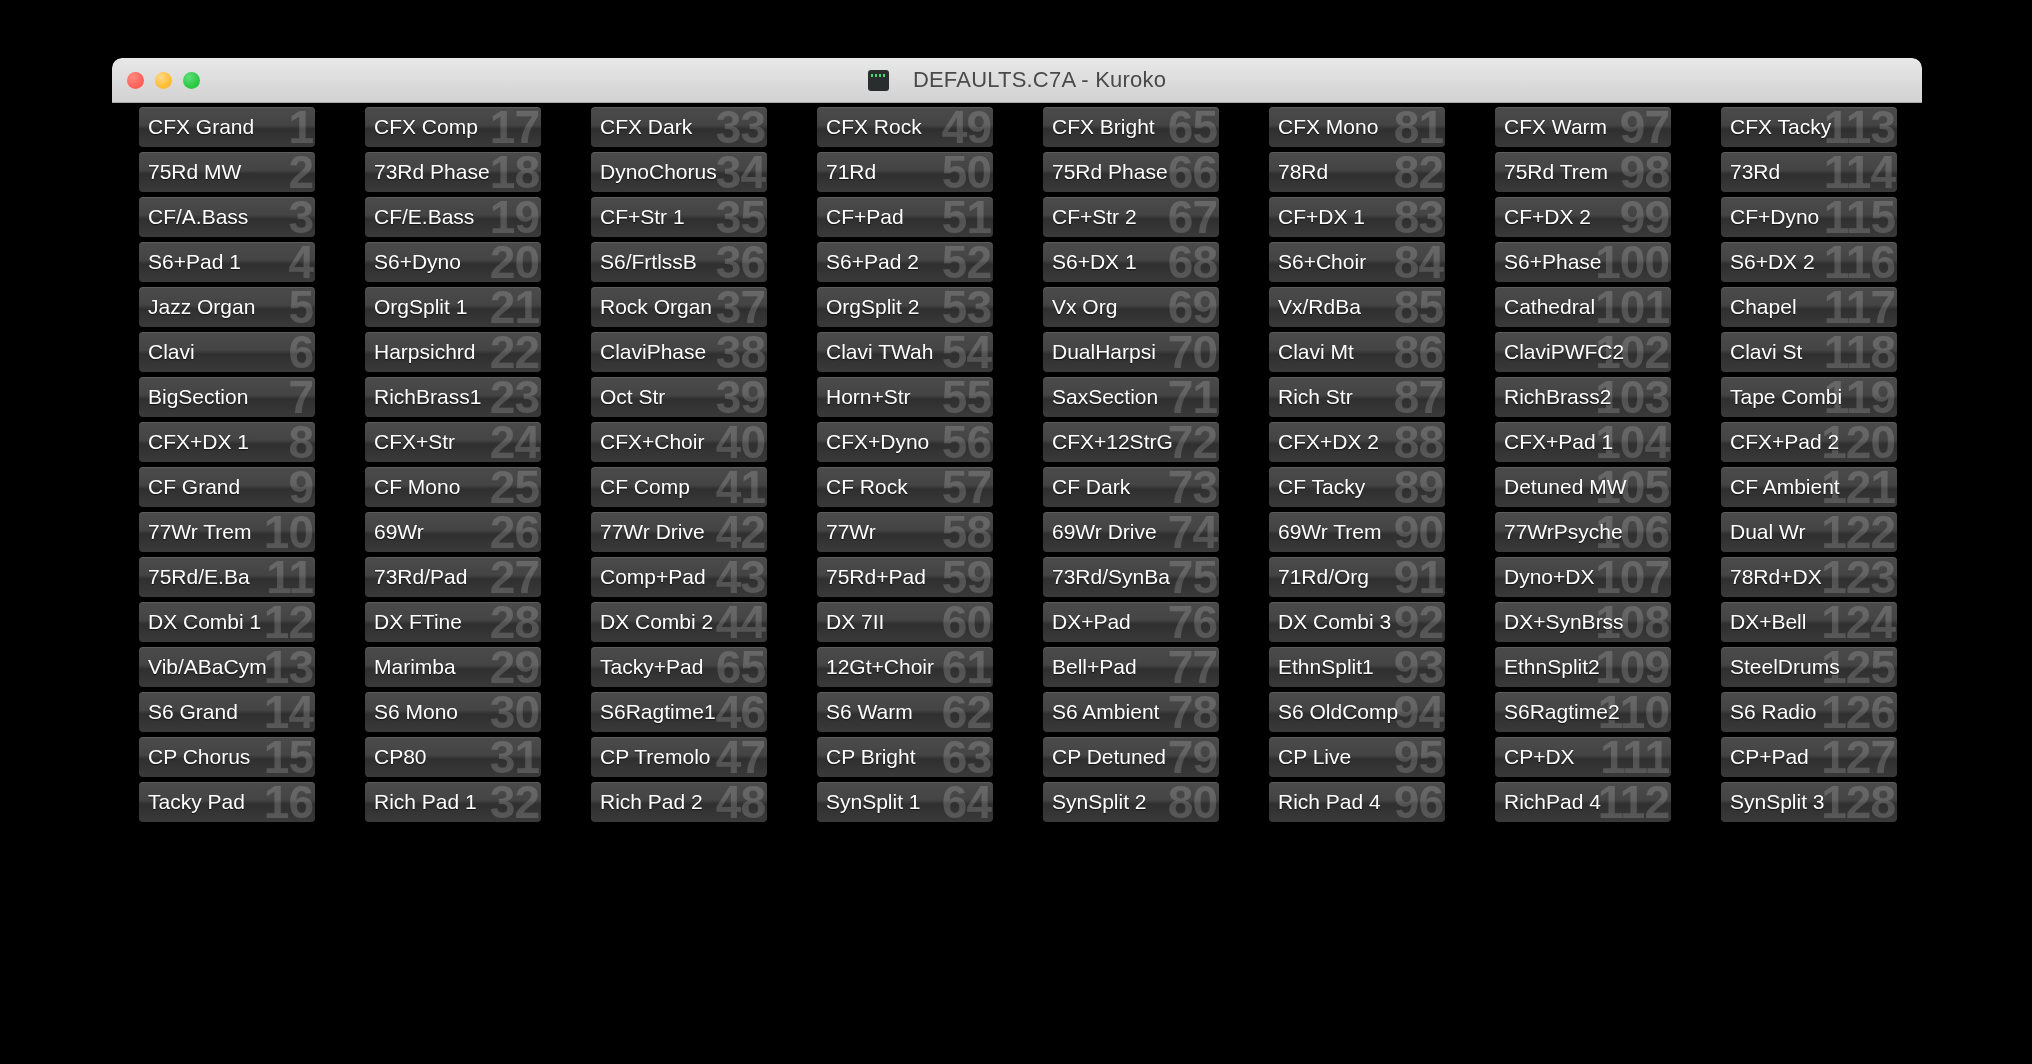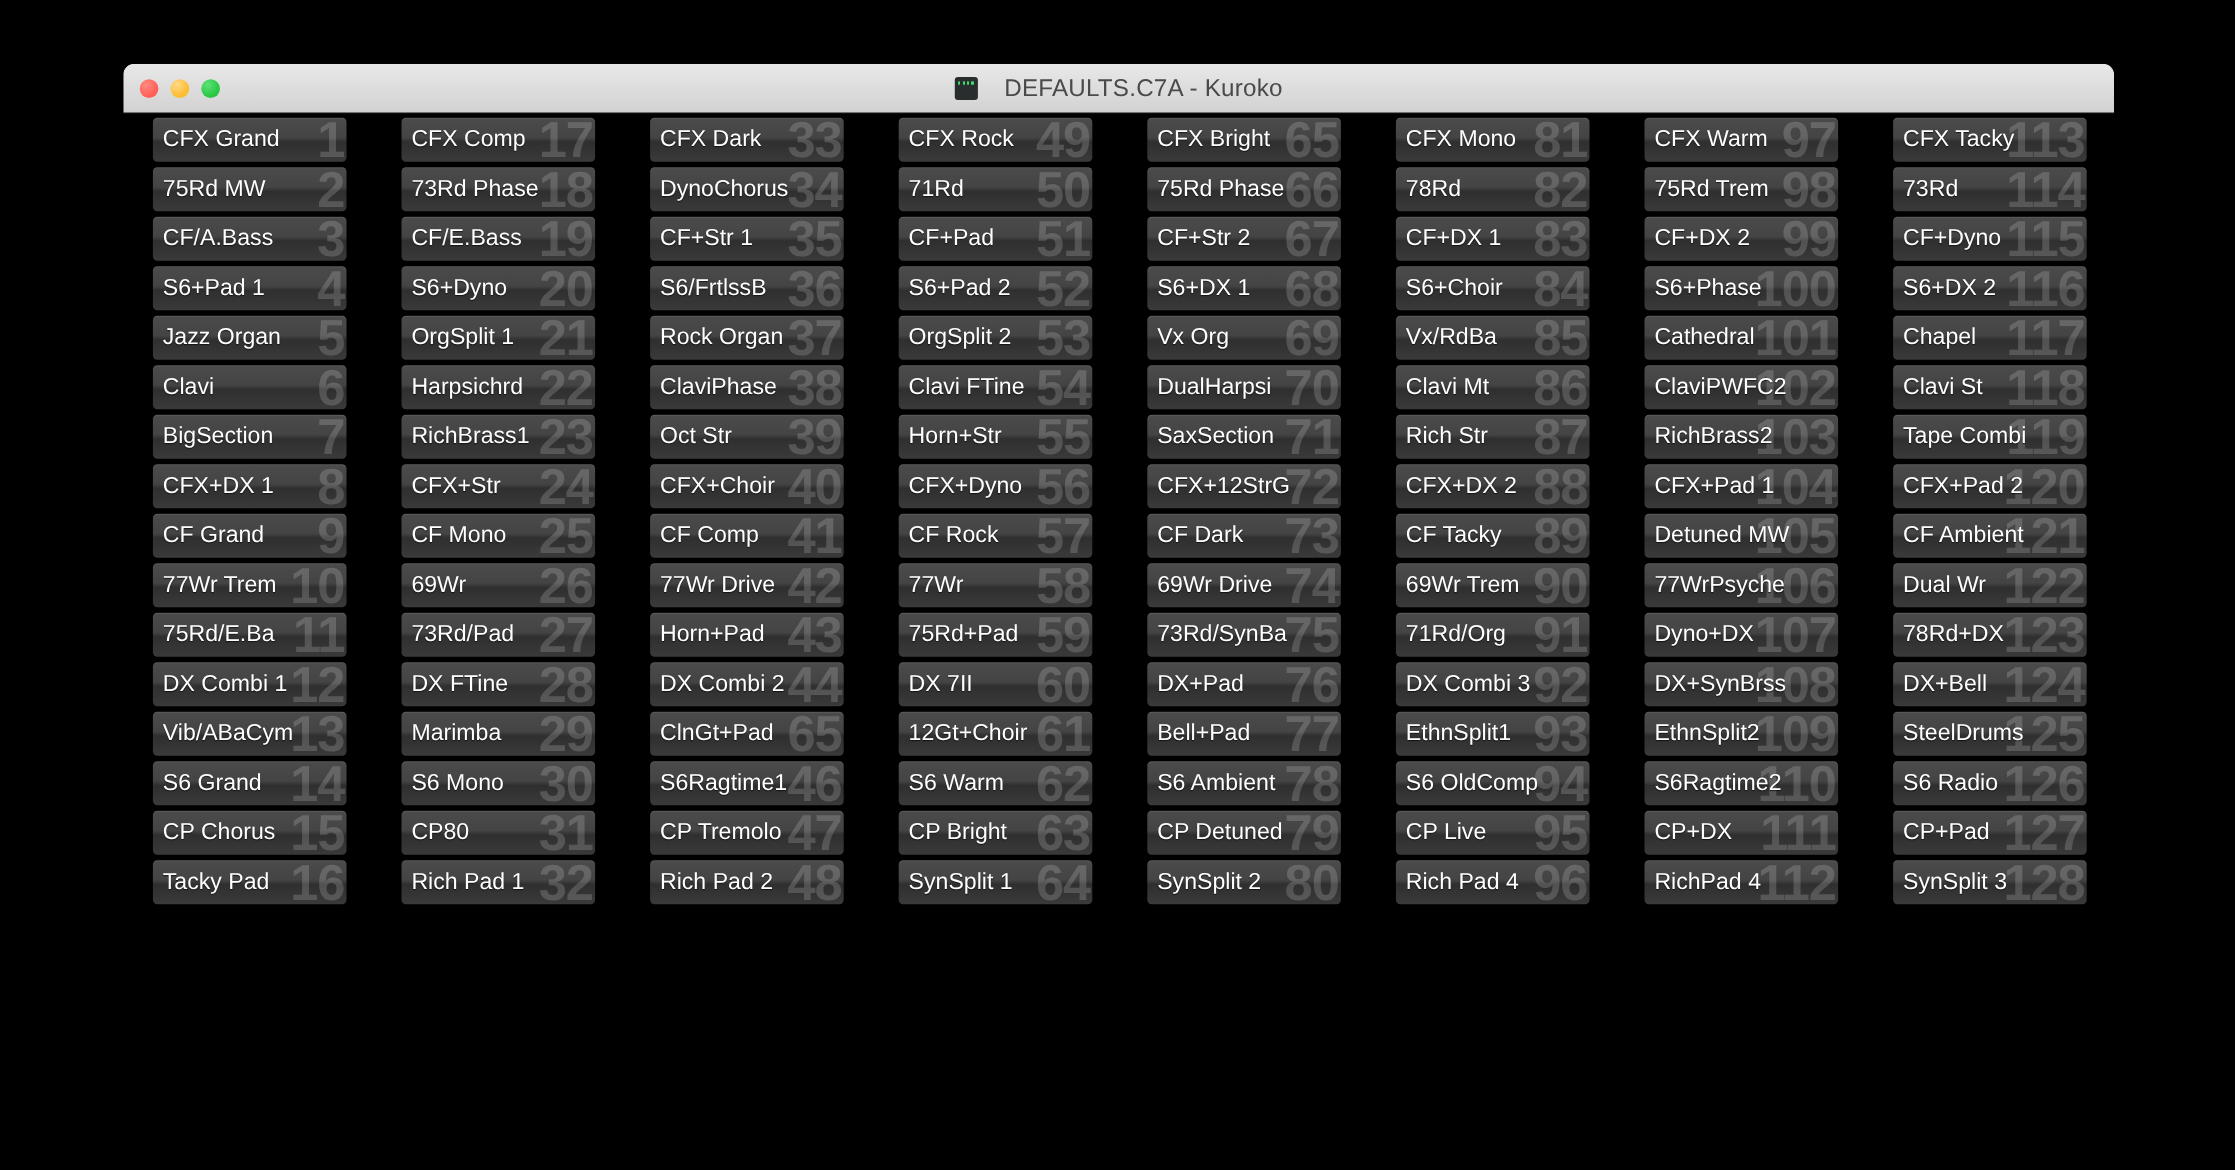--- a/index.html
+++ b/index.html
@@ -346,29 +346,29 @@
             <div class="preset-button">
               <span class="preset-number">41</span>
               <span class="preset-label">CF Comp</span>
             </div>
             <div class="preset-button">
               <span class="preset-number">42</span>
               <span class="preset-label">77Wr Drive</span>
             </div>
             <div class="preset-button">
               <span class="preset-number">43</span>
-              <span class="preset-label">Horn+Pad</span>
+              <span class="preset-label">Comp+Pad</span>
             </div>
             <div class="preset-button">
               <span class="preset-number">44</span>
               <span class="preset-label">DX Combi 2</span>
             </div>
             <div class="preset-button">
               <span class="preset-number">65</span>
-              <span class="preset-label">ClnGt+Pad</span>
+              <span class="preset-label">Tacky+Pad</span>
             </div>
             <div class="preset-button">
               <span class="preset-number">46</span>
               <span class="preset-label">S6Ragtime1</span>
             </div>
             <div class="preset-button">
               <span class="preset-number">47</span>
               <span class="preset-label">CP Tremolo</span>
             </div>
             <div class="preset-button">
@@ -392,21 +392,21 @@
             <div class="preset-button">
               <span class="preset-number">52</span>
               <span class="preset-label">S6+Pad 2</span>
             </div>
             <div class="preset-button">
               <span class="preset-number">53</span>
               <span class="preset-label">OrgSplit 2</span>
             </div>
             <div class="preset-button">
               <span class="preset-number">54</span>
-              <span class="preset-label">Clavi FTine</span>
+              <span class="preset-label">Clavi TWah</span>
             </div>
             <div class="preset-button">
               <span class="preset-number">55</span>
               <span class="preset-label">Horn+Str</span>
             </div>
             <div class="preset-button">
               <span class="preset-number">56</span>
               <span class="preset-label">CFX+Dyno</span>
             </div>
             <div class="preset-button">

